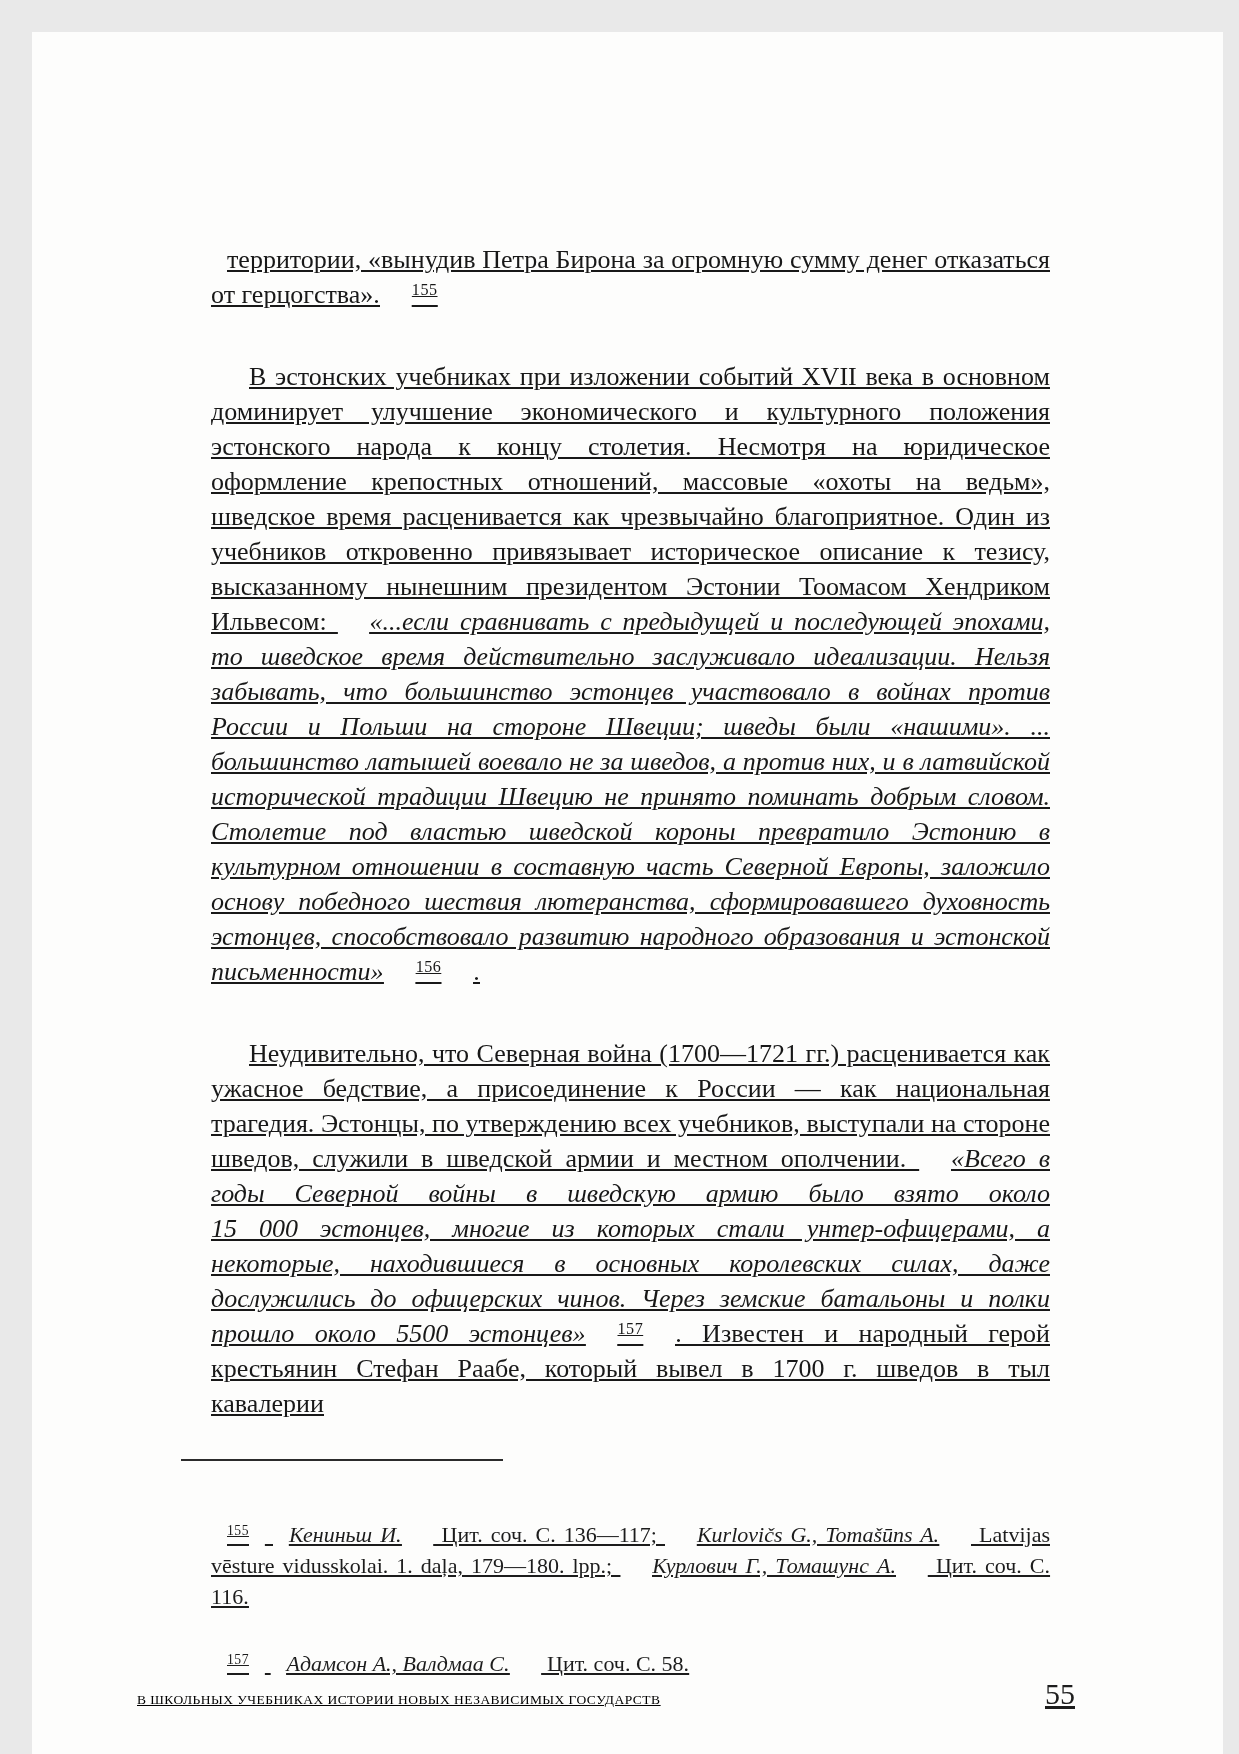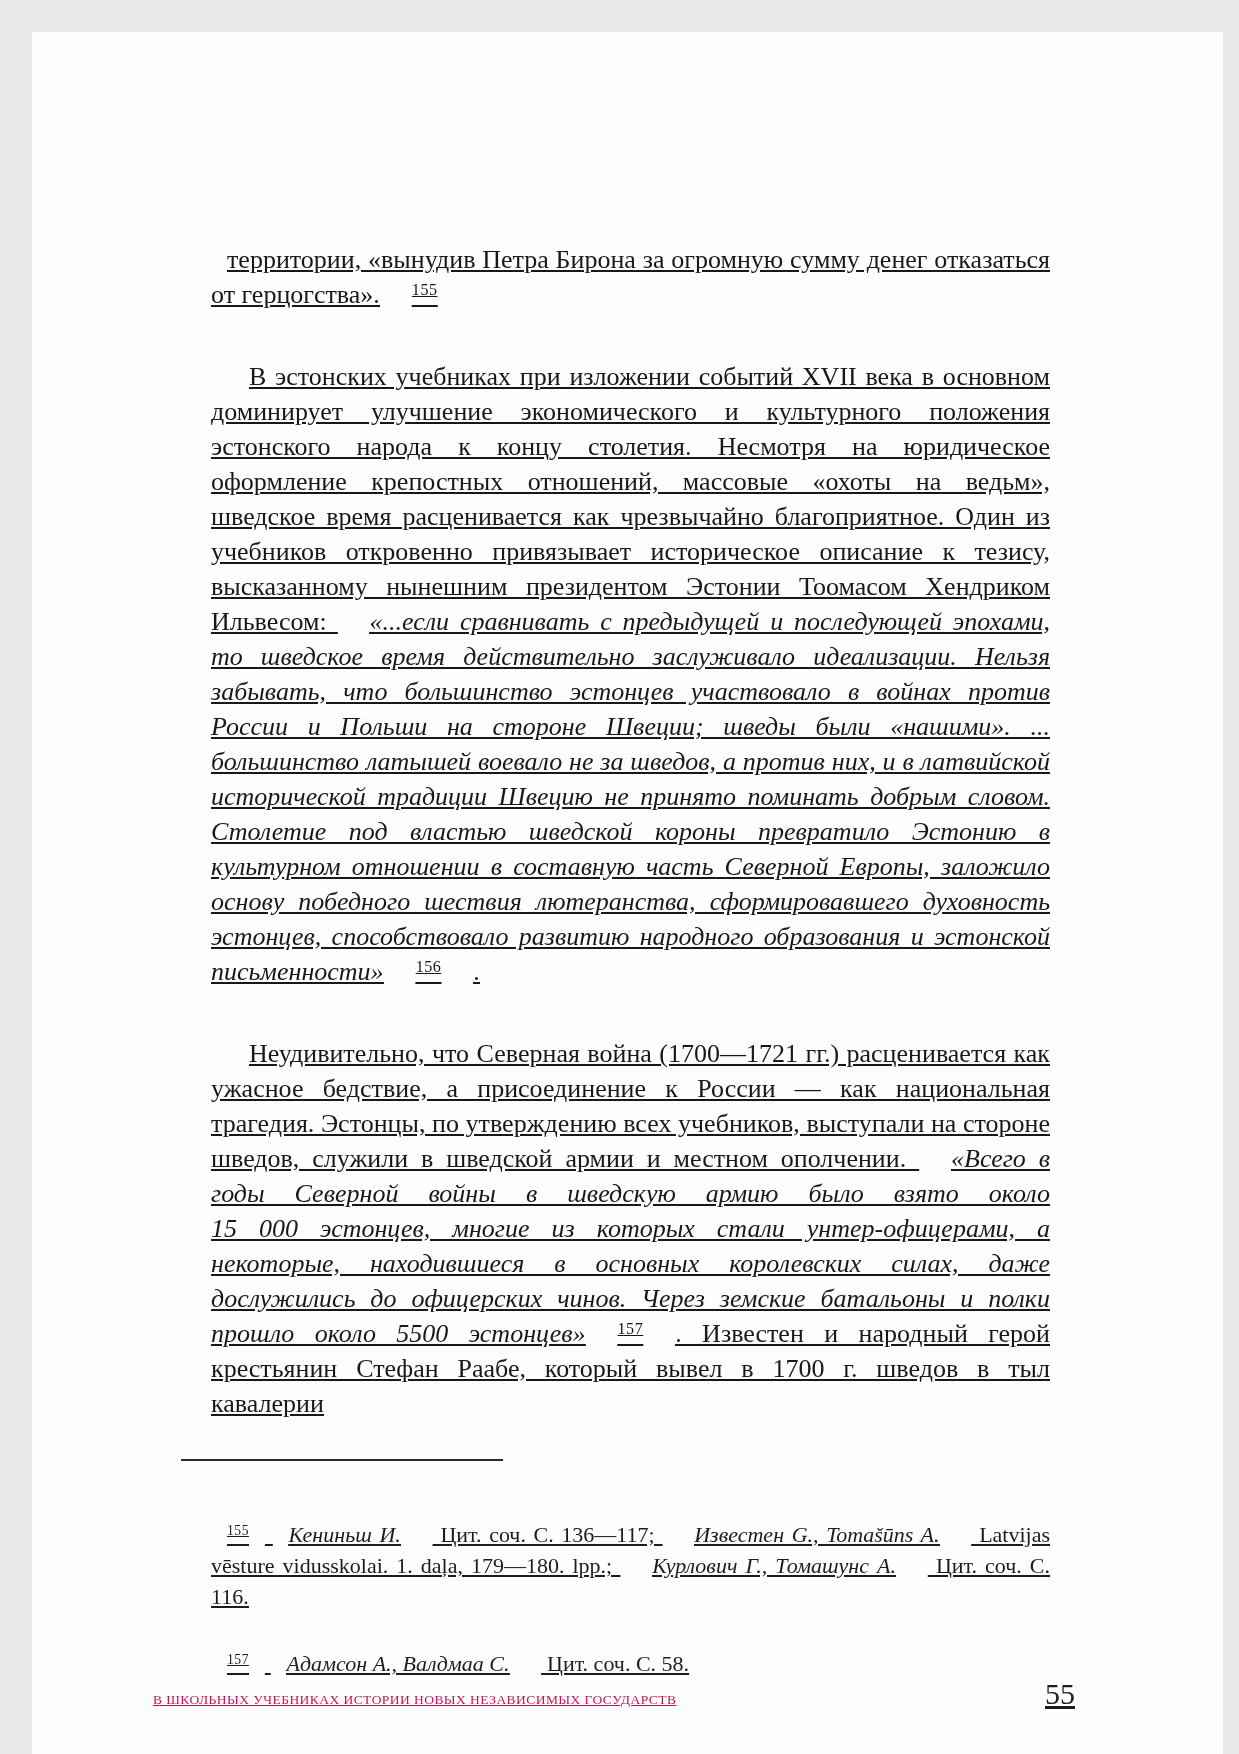--- a/index.html
+++ b/index.html
@@ -38,23 +38,22 @@
   .footnotes {
     position:absolute; left:147px; top:1455px; width:903px;
     font-size:22px; line-height:31px;
     text-align:justify;
     color:#1c1c1c;
   }
   .footnotes p { margin:0 0 4px 0; }
   .running-footer {
     position:absolute; left:73px; top:1644px;
     font-size:13.5px; letter-spacing:0.45px;
-    color:#be185d;
+    color:#000000;
     white-space:nowrap;
-    margin-left:16px;
   }
   .page-number {
     position:absolute; right:180px; top:1629px;
     font-size:30px; line-height:34px;
     color:#1d1d1d;
   }
 </style>
 </head>
 <body>
 
@@ -62,21 +61,21 @@
 
   <main class="body-text">
       <p><span>территории, «вынудив Петра Бирона за огромную сумму денег отказаться от герцогства».</span><sup class="fnmark">155</sup></p>
       <p class="indent"><span>В эстонских учебниках при изложении событий XVII века в основном доминирует улучшение экономического и культурного положения эстонского народа к концу столетия. Несмотря на юридическое оформление крепостных отношений, массовые «охоты на ведьм», шведское время расценивается как чрезвычайно благоприятное. Один из учебников откровенно привязывает историческое описание к тезису, высказанному нынешним президентом Эстонии Тоомасом Хендриком Ильвесом: </span><em>«...если сравнивать с предыдущей и последующей эпохами, то шведское время действительно заслуживало идеализации. Нельзя забывать, что большинство эстонцев участвовало в войнах против России и Польши на стороне Швеции; шведы были «нашими». ... большинство латышей воевало не за шведов, а против них, и в латвийской исторической традиции Швецию не принято поминать добрым словом. Столетие под властью шведской короны превратило Эстонию в культурном отношении в составную часть Северной Европы, заложило основу победного шествия лютеранства, сформировавшего духовность эстонцев, способствовало развитию народного образования и эстонской письменности»</em><sup class="fnmark">156</sup><span>.</span></p>
       <p class="indent"><span>Неудивительно, что Северная война (1700—1721 гг.) расценивается как ужасное бедствие, а присоединение к России — как национальная трагедия. Эстонцы, по утверждению всех учебников, выступали на стороне шведов, служили в шведской армии и местном ополчении. </span><em>«Всего в годы Северной войны в шведскую армию было взято около 15&nbsp;000&nbsp;эстонцев, многие из которых стали унтер-офицерами, а некоторые, находившиеся в основных королевских силах, даже дослужились до офицерских чинов. Через земские батальоны и полки прошло около 5500 эстонцев»</em><sup class="fnmark">157</sup><span>. Известен и народный герой крестьянин Стефан Раабе, который вывел в 1700&nbsp;г. шведов в тыл кавалерии</span></p>
     </main>
 
   <div class="fn-rule"></div>
 
   <section class="footnotes">
-      <p><sup class="fnmark">155</sup> <em>Кениньш И.</em><span> Цит. соч. С. 136—117; </span><em>Известен G., Tomašūns A.</em><span> Latvijas vēsture vidusskolai. 1. daļa, 179—180. lpp.; </span><em>Курлович Г., Томашунс А.</em><span> Цит. соч. С. 116.</span></p>
+      <p><sup class="fnmark">155</sup> <em>Кениньш И.</em><span> Цит. соч. С. 136—117; </span><em>Kurlovičs G., Tomašūns A.</em><span> Latvijas vēsture vidusskolai. 1. daļa, 179—180. lpp.; </span><em>Курлович Г., Томашунс А.</em><span> Цит. соч. С. 116.</span></p>
       <p><sup class="fnmark">157</sup> <em>Адамсон А., Валдмаа С.</em><span> Цит. соч. С. 58.</span></p>
     </section>
 
   <footer class="running-footer">
     <span>В ШКОЛЬНЫХ УЧЕБНИКАХ ИСТОРИИ НОВЫХ НЕЗАВИСИМЫХ ГОСУДАРСТВ</span>
   </footer>
 
   <div class="page-number">55</div>
 
 </div>

